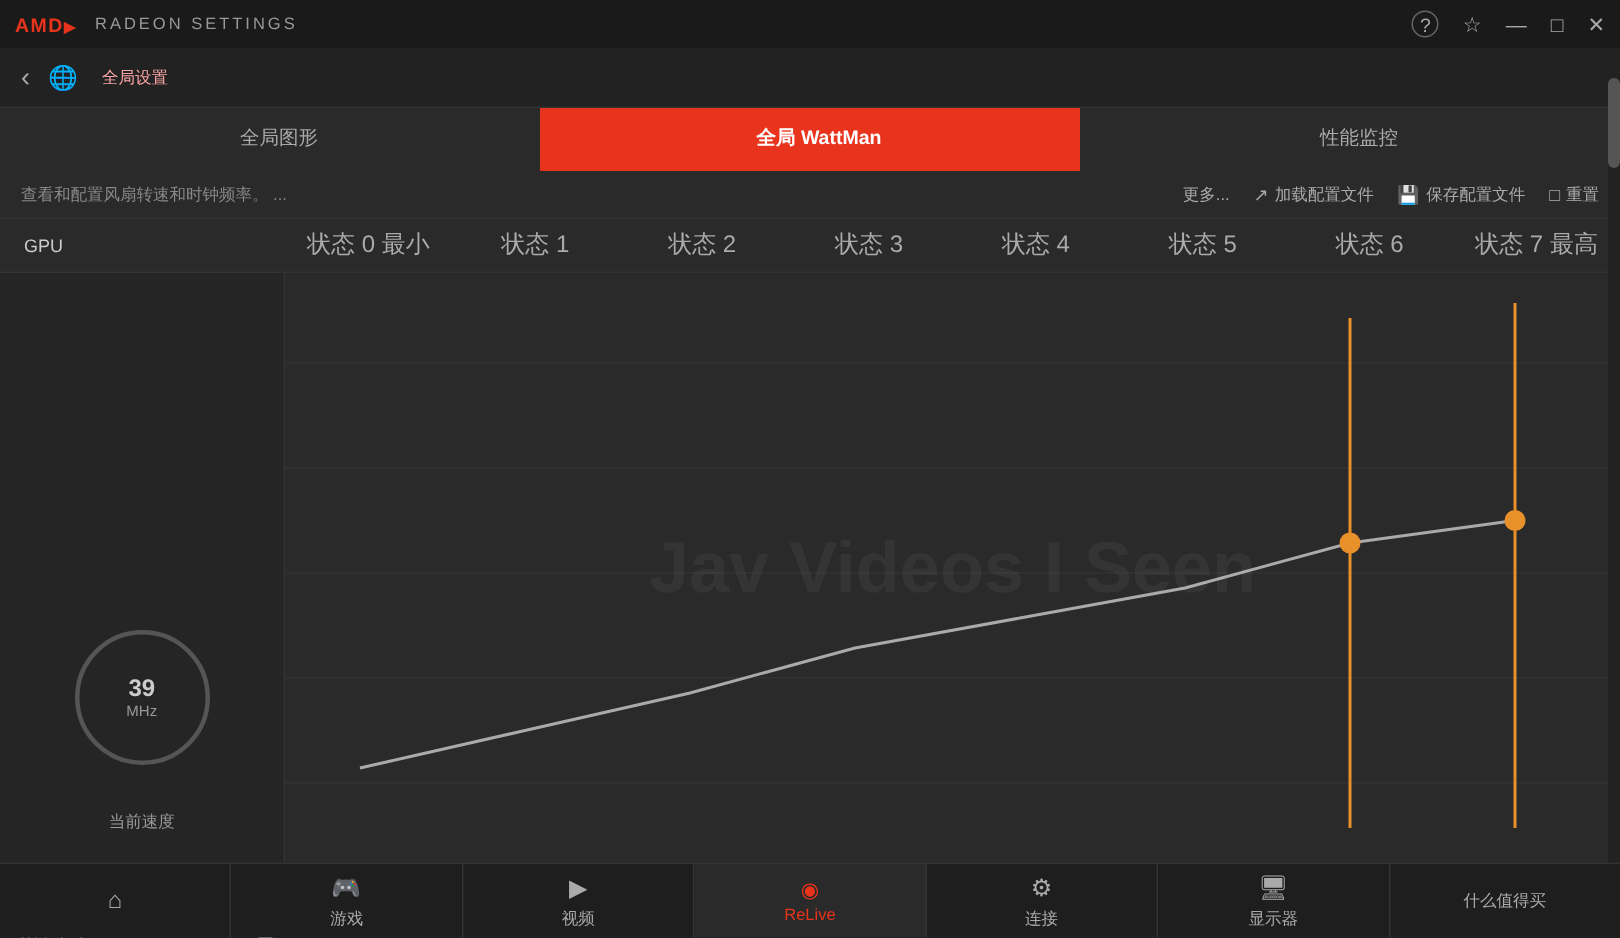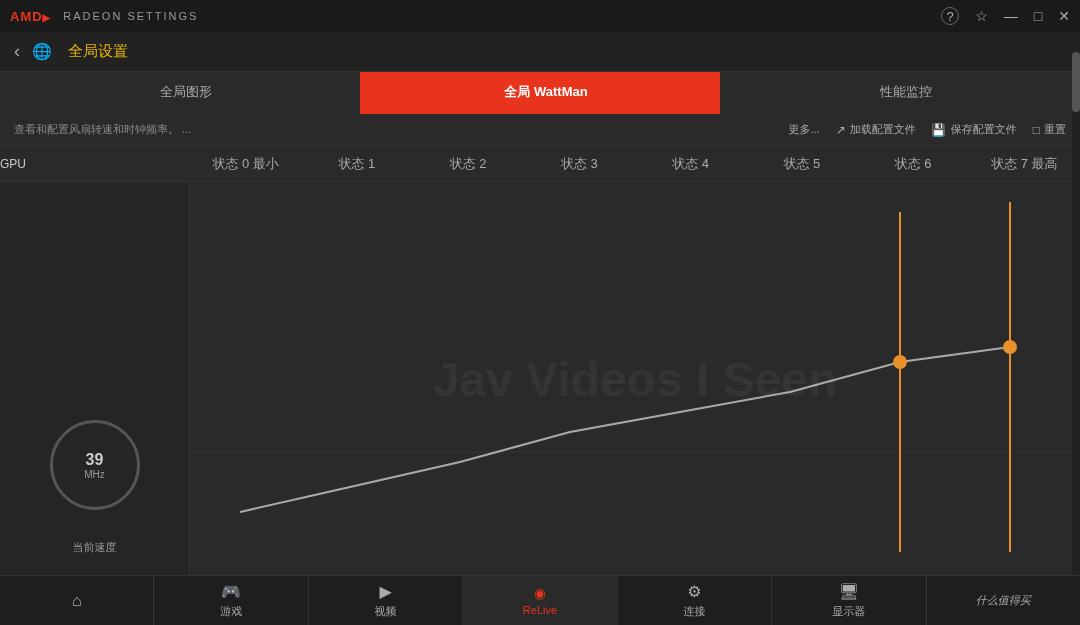--- a/index.html
+++ b/index.html
@@ -66,22 +66,22 @@
     #navbar .back-btn {
       color: #aaa;
       font-size: 18px;
       cursor: pointer;
     }
     #navbar .globe-icon {
       color: #aaa;
       font-size: 16px;
     }
     #navbar .nav-title {
-      color: #eab308;
-      font-size: 15px;
+      color: #fca5a5;
+      font-size: 11px;
       margin-left: 4px;
     }
 
     
     #tabbar {
       background: #2a2a2a;
       height: 42px;
       display: flex;
       align-items: stretch;
     }
@@ -136,32 +136,33 @@
     
     #col-headers {
       background: #2a2a2a;
       height: 36px;
       display: flex;
       align-items: center;
       border-bottom: 1px solid #333;
     }
     .col-gpu {
       width: 190px;
+      padding-left: 16px;
       font-size: 12px;
       color: #ccc;
       flex-shrink: 0;
     }
     .col-states {
       flex: 1;
       display: flex;
     }
     .col-state {
       flex: 1;
       text-align: center;
-      font-size: 13px;
+      font-size: 16px;
       color: #aaa;
     }
 
     
     #main {
       display: flex;
       height: calc(625px - 32px - 40px - 42px - 32px - 36px - 50px);
       
     }
 
@@ -329,21 +330,21 @@
     .nav-item {
       flex: 1;
       display: flex;
       flex-direction: column;
       align-items: center;
       justify-content: center;
       gap: 3px;
       cursor: pointer;
       border-right: 1px solid #333;
     }
-    .nav-item:last-child { border-right: none; font-style: italic; }
+    .nav-item:last-child { border-right: none; }
     .nav-item.active-nav { background: #2a2a2a; }
     .nav-icon {
       font-size: 16px;
       color: #aaa;
     }
     .nav-item.active-nav .nav-icon { color: #e8341c; }
     .nav-label {
       font-size: 11px;
       color: #aaa;
     }

